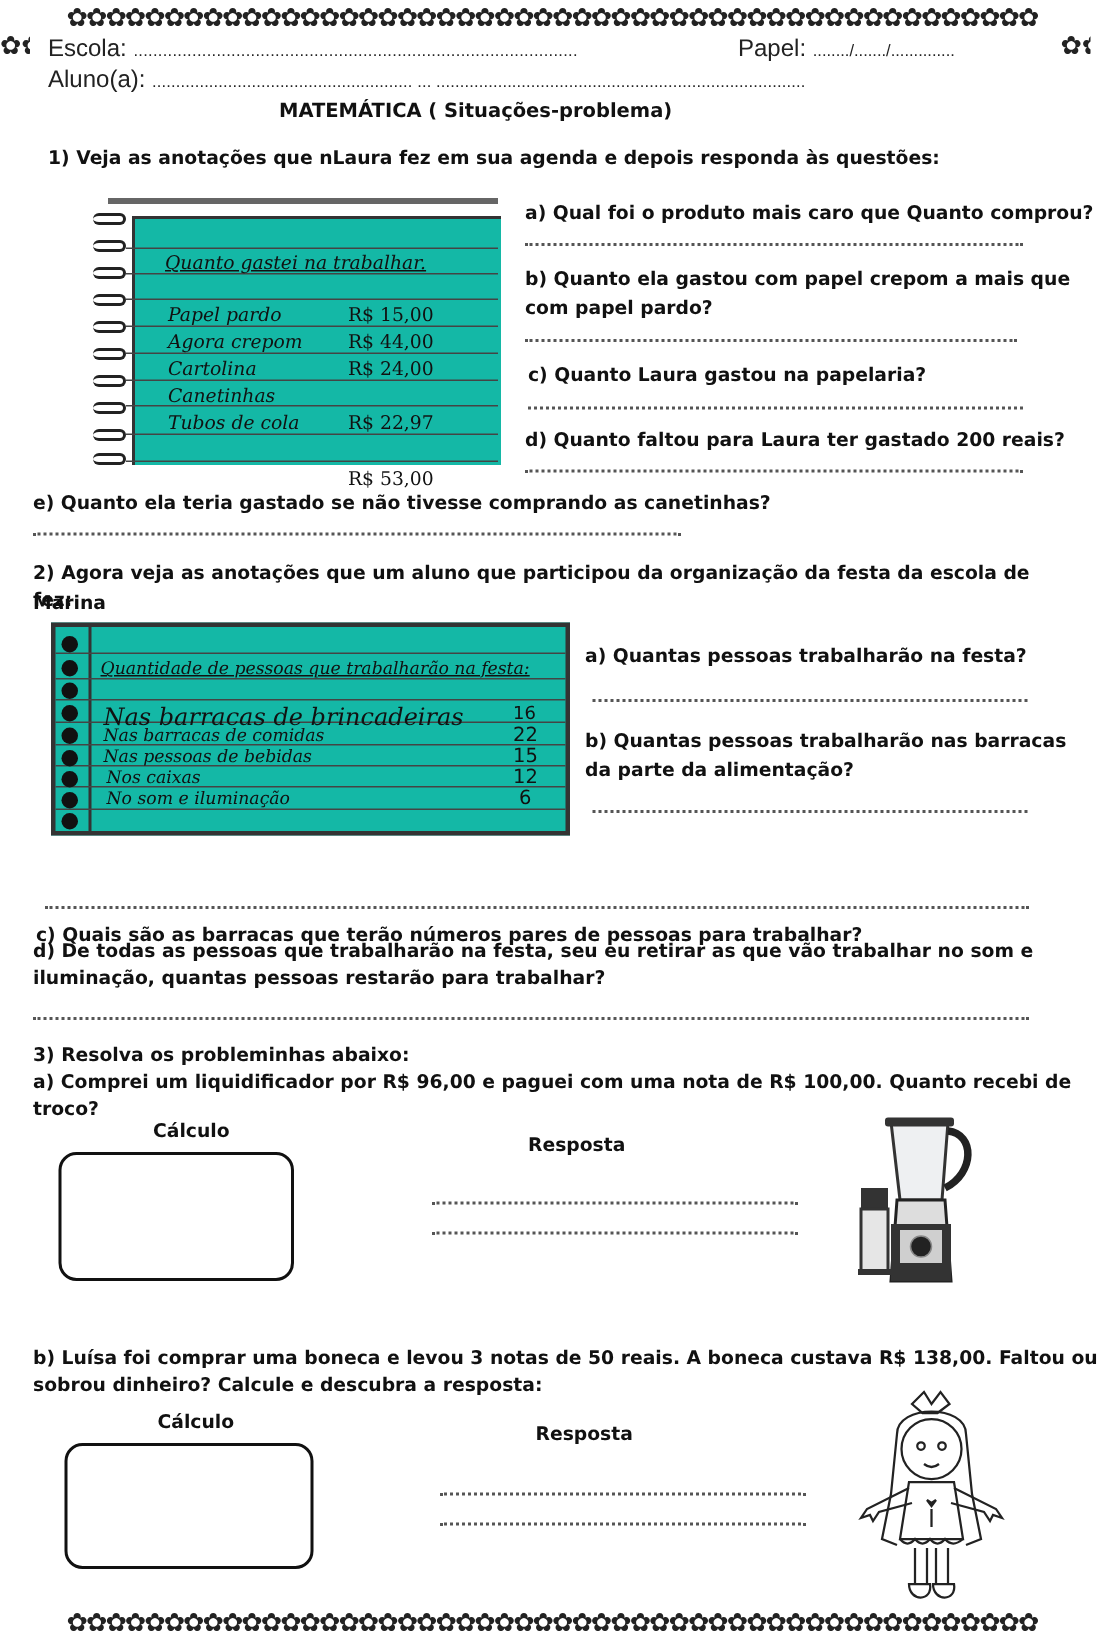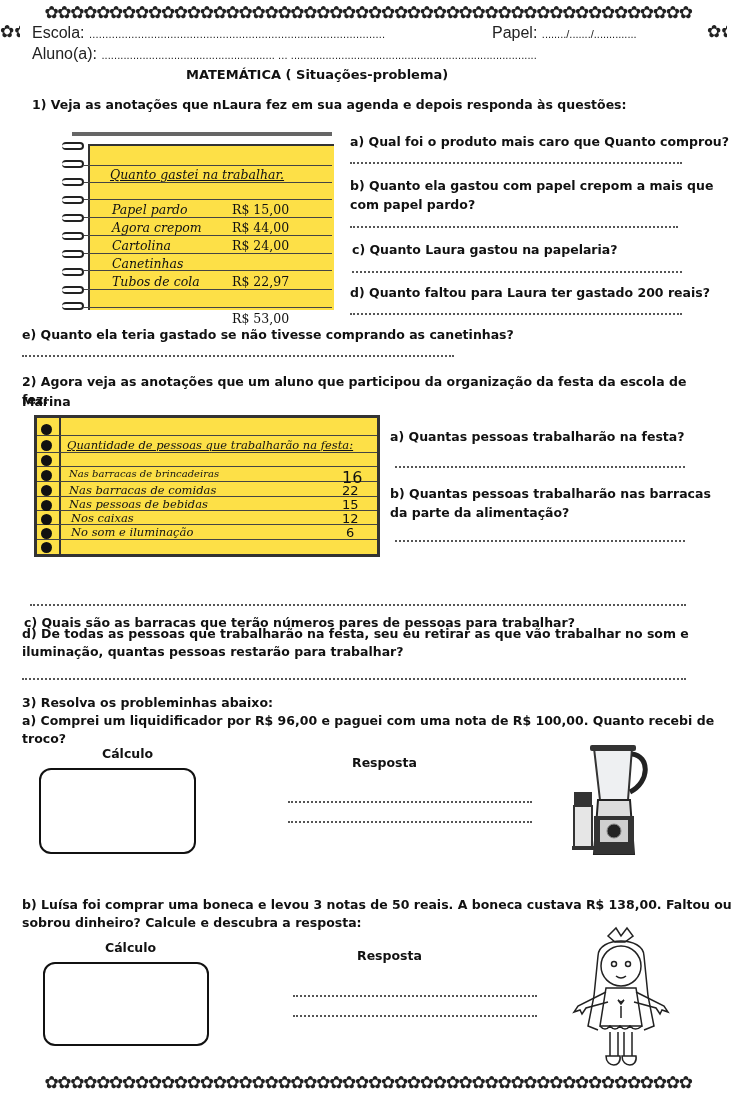--- a/index.html
+++ b/index.html
@@ -6,21 +6,21 @@
   body { width: 736px; height: 1097px; position: relative; overflow: hidden;
          font-family: "DejaVu Sans", sans-serif; color: #111; }
   .border-row { position: absolute; left: 0; width: 736px; height: 20px; font-size: 17px;
                 line-height: 20px; letter-spacing: -1.3px; white-space: nowrap; overflow: hidden; color: #222; text-align: center; }
   .border-col { position: absolute; width: 20px; font-size: 17px; line-height: 19.5px; text-align: center; color: #222; }
   .abs { position: absolute; }
   .hdr { font-family: "Liberation Sans", sans-serif; font-size: 16px; color: #222; white-space: nowrap; }
   .title { font-weight: bold; font-size: 13px; }
   .q { font-weight: bold; font-size: 12.5px; line-height: 20px; }
   .dots { border-bottom: 2px dotted #555; height: 0; }
-  .notebook { border: 2px solid #333; background: #fde047; }
+  .notebook { border: 2px solid #333; background: #14b8a6; }
   .cursive { font-family: "DejaVu Serif", serif; font-style: italic; font-size: 12.5px; }
   .rule { position: absolute; left: 0; right: 0; height: 1px; background: #444; }
   .ring { position: absolute; left: 0; width: 22px; height: 8px; border: 2px solid #222; border-radius: 5px; border-left: none; box-sizing: border-box; }
   .dot { position: absolute; left: 4px; width: 11px; height: 11px; border-radius: 50%; background: #111; }
   .calc-box { position: absolute; border: 2px solid #111; border-radius: 12px; background: #fff; }
   .lbl { font-weight: bold; font-size: 12.5px; }
   .illus { position: absolute; }
 </style>
 </head>
 <body>
@@ -111,22 +111,22 @@
   <div class="dot" style="top:6px;"></div>
     <div class="dot" style="top:22px;"></div>
     <div class="dot" style="top:37px;"></div>
   <div class="dot" style="top:52px;"></div>
     <div class="dot" style="top:67px;"></div>
     <div class="dot" style="top:82px;"></div>
   <div class="dot" style="top:96px;"></div>
     <div class="dot" style="top:110px;"></div>
     <div class="dot" style="top:124px;"></div>
   <div class="abs cursive" style="left:30px; top:20px; font-size:11.5px; text-decoration:underline;">Quantidade de pessoas que trabalharão na festa:</div>
-  <div class="abs cursive" style="left:32px; top:50px; font-size:10px;">Nas barracas de brincadeiras</div>
-  <div class="abs" style="left:305px; top:50px; font-size:16px;">16</div>
+  <div class="abs cursive" style="left:32px; top:50px; font-size:16px;">Nas barracas de brincadeiras</div>
+  <div class="abs" style="left:305px; top:50px; font-size:12px;">16</div>
   <div class="abs cursive" style="left:32px; top:65px; font-size:11.5px;">Nas barracas de comidas</div>
   <div class="abs" style="left:305px; top:65px; font-size:13px;">22</div>
   <div class="abs cursive" style="left:32px; top:79px; font-size:11.5px;">Nas pessoas de bebidas</div>
   <div class="abs" style="left:305px; top:79px; font-size:13px;">15</div>
   <div class="abs cursive" style="left:34px; top:93px; font-size:11.5px;">Nos caixas</div>
   <div class="abs" style="left:305px; top:93px; font-size:13px;">12</div>
   <div class="abs cursive" style="left:34px; top:107px; font-size:11.5px;">No som e iluminação</div>
   <div class="abs" style="left:309px; top:107px; font-size:13px;">6</div>
 </div>
 

